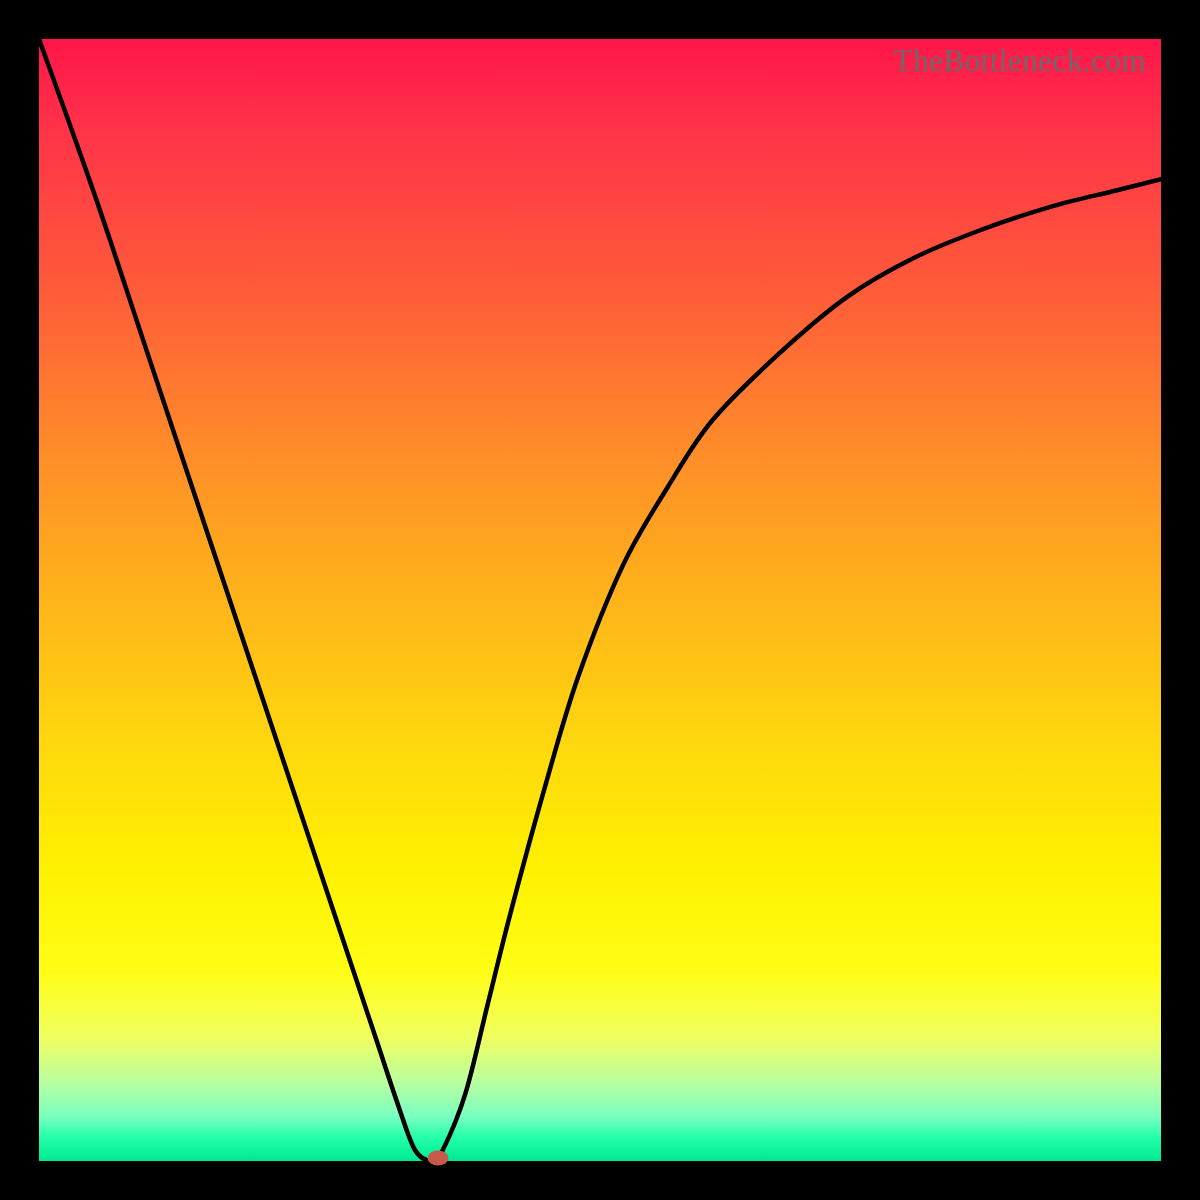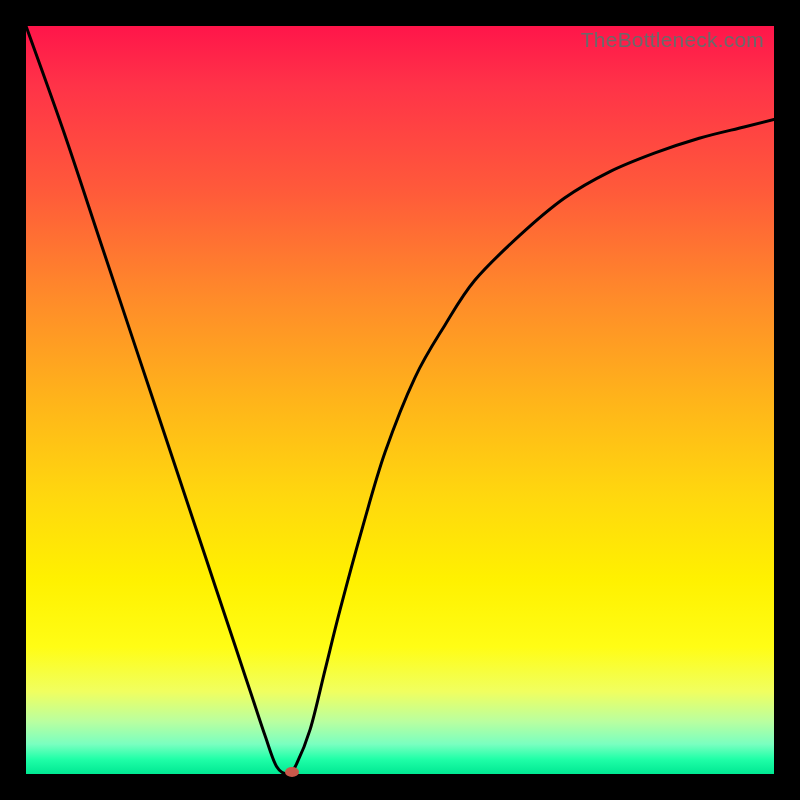--- a/index.html
+++ b/index.html
@@ -29,21 +29,21 @@
       #b9ffa0 93%,
       #7affc0 96%,
       #20ffa8 98%,
       #00e892 100%
     );
   }
   .watermark {
     position: absolute;
     top: 2px;
     right: 10px;
-    font-family: Liberation Sans, sans-serif;
+    font-family: Liberation Serif, serif;
     font-size: 21px;
     color: #6a6a6a;
     font-weight: 400;
     letter-spacing: 0.2px;
   }
   svg.curve {
     position: absolute;
     left: 0; top: 0;
     width: 748px;
     height: 748px;

